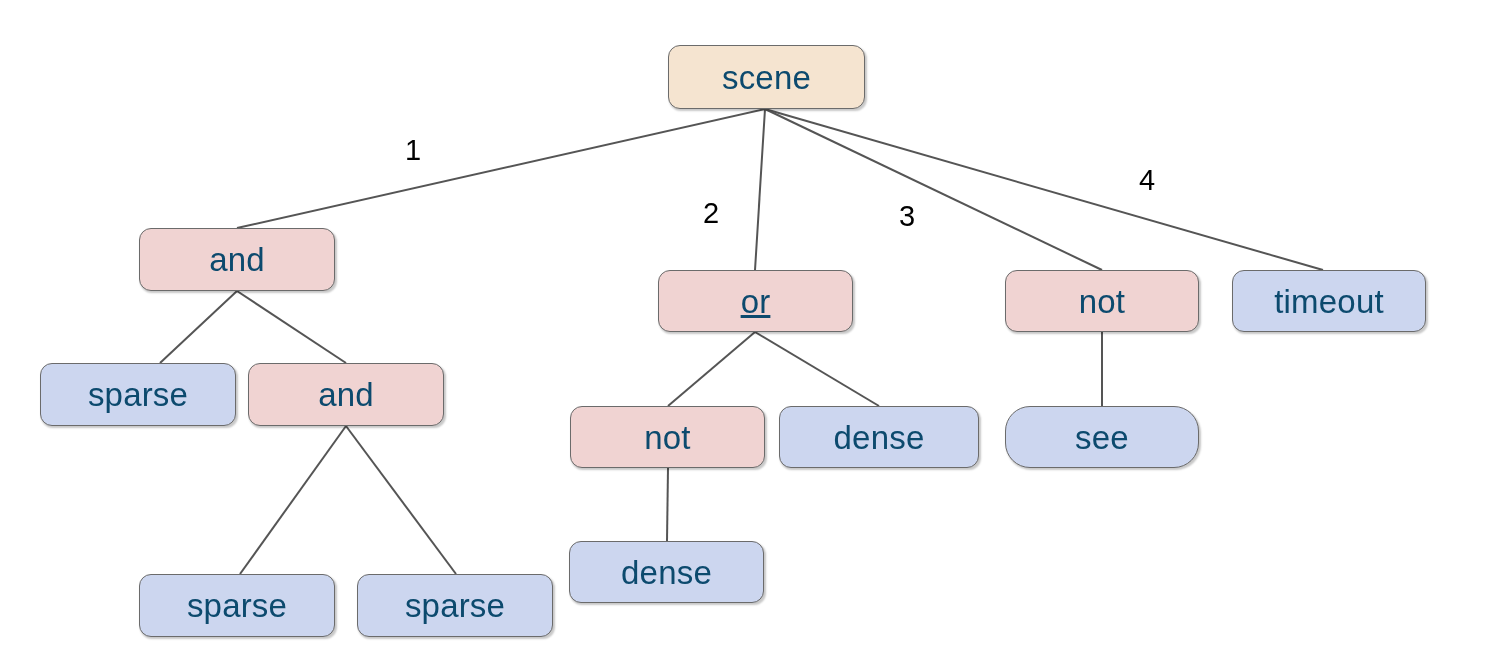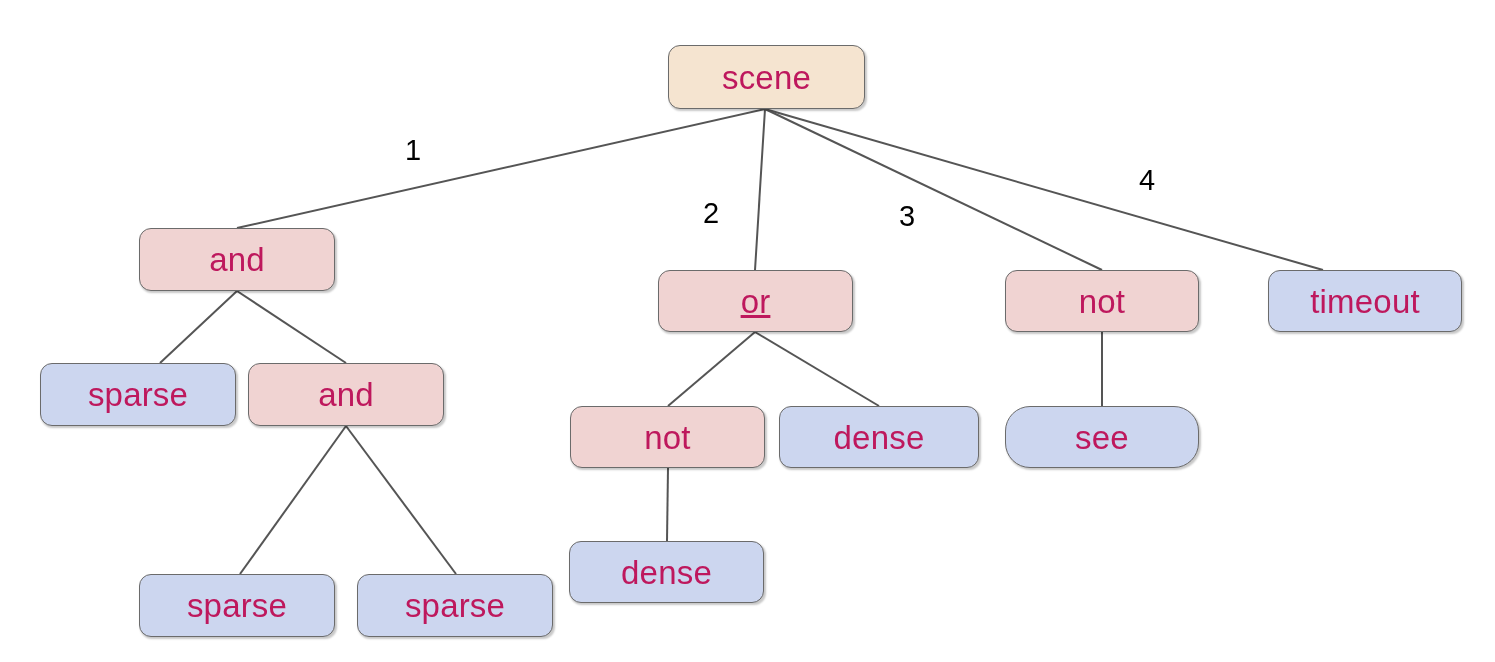--- a/index.html
+++ b/index.html
@@ -25,21 +25,21 @@
   }
   .node {
     position: absolute;
     box-sizing: border-box;
     border: 1.6px solid #6b6b6b;
     border-radius: 12px;
     display: flex;
     align-items: center;
     justify-content: center;
     font-size: 33px;
-    color: #be185d;
+    color: #0c4a6e;
     line-height: 1;
     letter-spacing: 0.2px;
     box-shadow: 1.5px 2px 2px rgba(0,0,0,0.22);
     white-space: nowrap;
   }
   .node.root   { background: #f5e4d0; }
   .node.op     { background: #f0d3d2; }
   .node.leaf   { background: #ccd6ef; }
   .edge-label {
     position: absolute;
@@ -73,21 +73,21 @@
       <div class="node leaf" style="left: 40px; top: 363px; width: 196px; height: 63px;">sparse</div>
       <div class="node op" style="left: 248px; top: 363px; width: 196px; height: 63px;">and</div>
       <div class="node leaf" style="left: 139px; top: 574px; width: 196px; height: 63px;">sparse</div>
       <div class="node leaf" style="left: 357px; top: 574px; width: 196px; height: 63px;">sparse</div>
       <div class="node op" style="left: 658px; top: 270px; width: 195px; height: 62px; text-decoration: underline;">or</div>
       <div class="node op" style="left: 570px; top: 406px; width: 195px; height: 62px;">not</div>
       <div class="node leaf" style="left: 779px; top: 406px; width: 200px; height: 62px;">dense</div>
       <div class="node leaf" style="left: 569px; top: 541px; width: 195px; height: 62px;">dense</div>
       <div class="node op" style="left: 1005px; top: 270px; width: 194px; height: 62px;">not</div>
       <div class="node leaf" style="left: 1005px; top: 406px; width: 194px; height: 62px; border-radius: 25px;">see</div>
-      <div class="node leaf" style="left: 1268px; top: 270px; width: 194px; height: 62px;">timeout</div>
+      <div class="node leaf" style="left: 1232px; top: 270px; width: 194px; height: 62px;">timeout</div>
     </div>
   <div id="label-layer">
       <div class="edge-label" style="left: 405px; top: 136px;">1</div>
       <div class="edge-label" style="left: 703px; top: 199px;">2</div>
       <div class="edge-label" style="left: 899px; top: 202px;">3</div>
       <div class="edge-label" style="left: 1139px; top: 166px;">4</div>
     </div>
 </div>
 
 </body></html>

